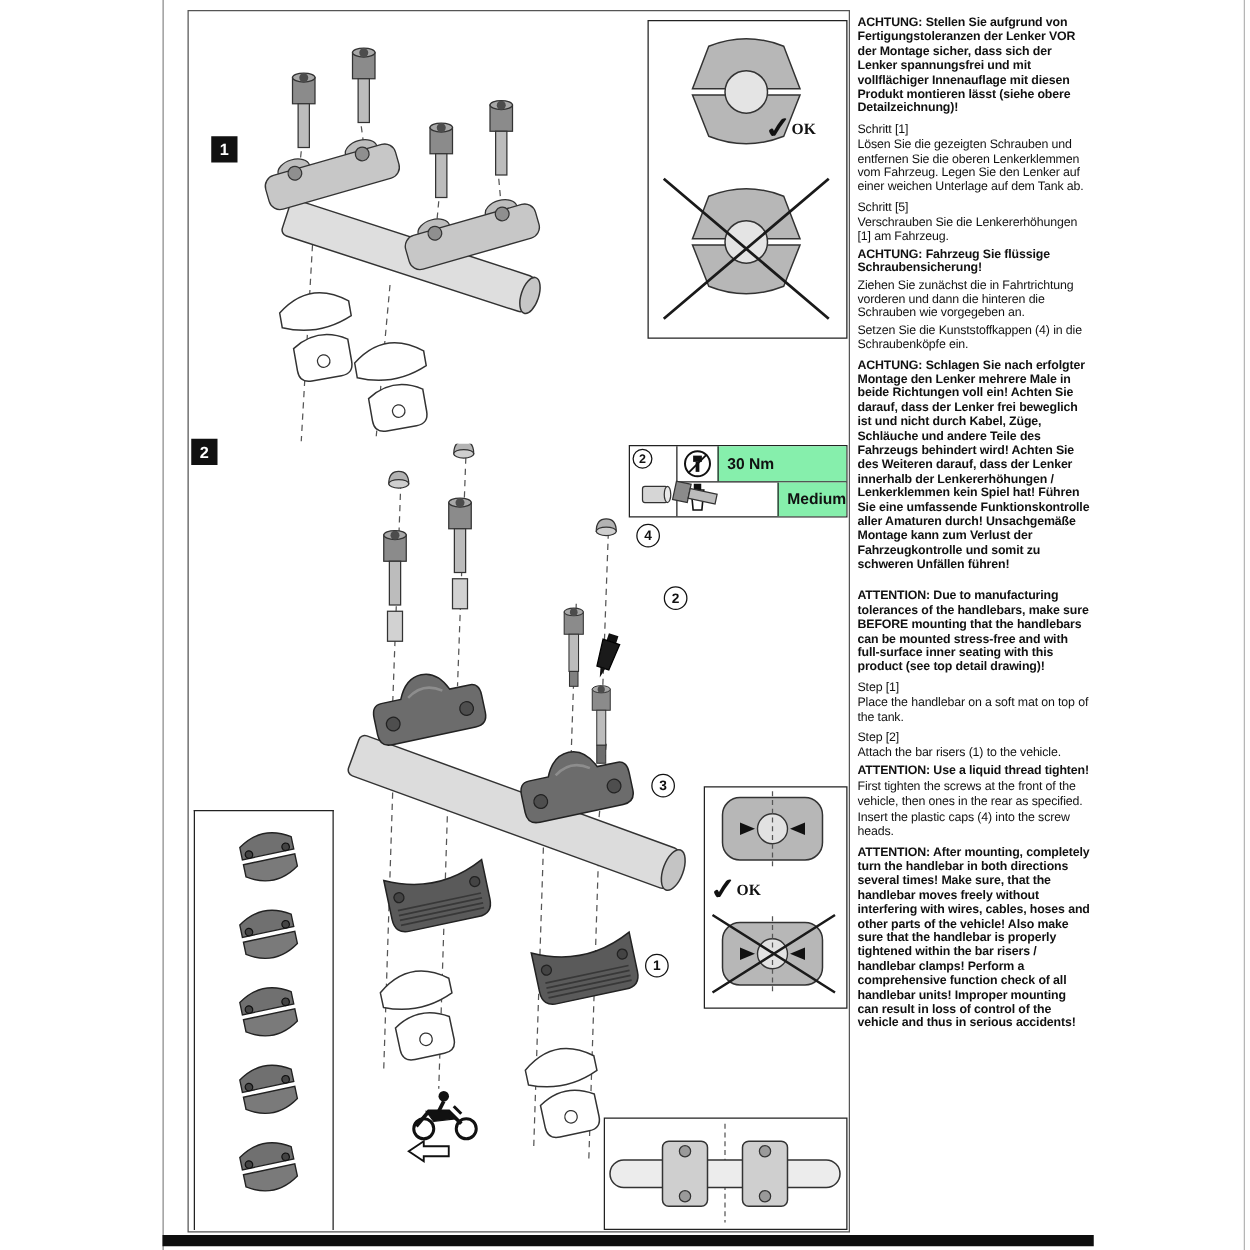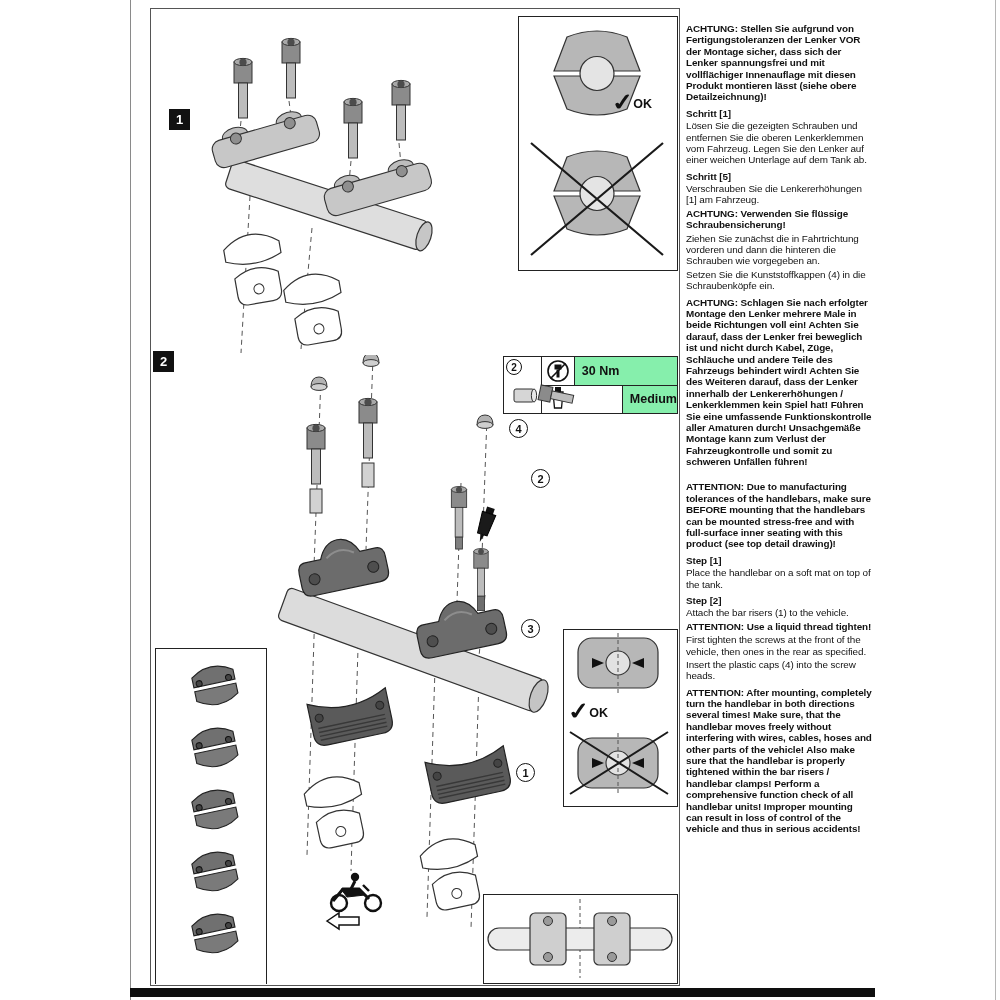--- a/index.html
+++ b/index.html
@@ -6,26 +6,26 @@
   html,body { width:1000px; height:1000px; background:#fff; font-family:"Liberation Sans", sans-serif; position:relative; overflow:hidden; color:#111; }
   .rule-v { position:absolute; top:0; width:1px; height:1000px; background:#8a8a8a; }
   .bottom-bar { position:absolute; left:130px; top:988px; width:745px; height:9px; background:#0e0e0e; }
   .frame { position:absolute; left:150px; top:8px; width:530px; height:978px; border:1.4px solid #555; background:#fff; }
   .box { position:absolute; border:1.4px solid #222; background:#fff; }
   .badge { position:absolute; width:21px; height:21px; background:#111; color:#fff; font-weight:bold; font-size:13px; display:flex; align-items:center; justify-content:center; z-index:5; }
   .callout { position:absolute; width:19px; height:19px; border:1.7px solid #111; border-radius:50%; background:#fff; color:#111; font-weight:bold; font-size:11px; display:flex; align-items:center; justify-content:center; z-index:5; }
   .abs { position:absolute; }
   .ok-row { position:absolute; display:flex; align-items:flex-end; gap:1px; z-index:6; }
   .ok-check { font-size:23px; font-weight:bold; line-height:0.8; transform:rotate(-6deg) scaleX(1.15); }
-  .ok-text { font-size:12.5px; font-weight:bold; }
+  .ok-text { font-size:12.5px; font-weight:bold;font-family:Liberation Serif, serif; }
   
-  .txtcol { position:absolute; left:686px; top:23px; width:186px; height:974px; overflow:hidden; }
+  .txtcol { position:absolute; left:686px; top:13px; width:186px; height:974px; overflow:hidden; }
   .txtcol p { font-size:9.9px; line-height:1.15; letter-spacing:-0.1px; margin:0 0 5px 0; }
   .txtcol p.b { font-weight:bold; }
-  .txtcol p.h { font-weight:bold; margin-bottom:1px; }
+  .txtcol p.h { font-weight:normal; margin-bottom:1px; }
   .txtcol p.t0 { margin-bottom:2px; }
   .langgap { height:9px; }
   
   .torque-box { display:flex; }
   .tleft { width:82px; position:relative; }
   .tright { flex:1; display:flex; flex-direction:column; border-left:1.4px solid #222; }
   .trow { flex:1; display:flex; align-items:stretch; }
   .trow + .trow { border-top:1.4px solid #222;gap:48px; }
   .ticon { width:32px; display:flex; align-items:center; justify-content:center; }
   .tlabel { flex:1; background:#86efac; border-left:1.4px solid #222; font-weight:bold; font-size:12.5px; display:flex; align-items:center; padding-left:7px; }
@@ -331,21 +331,21 @@
   </svg>
 
 </div>
 
 <div class="txtcol">
   <p class="b">ACHTUNG: Stellen Sie aufgrund von Fertigungstoleranzen der Lenker VOR der Montage sicher, dass sich der Lenker spannungsfrei und mit vollflächiger Innenauflage mit diesen Produkt montieren lässt (siehe obere Detailzeichnung)!</p>
   <p class="h">Schritt [1]</p>
   <p>Lösen Sie die gezeigten Schrauben und entfernen Sie die oberen Lenkerklemmen vom Fahrzeug. Legen Sie den Lenker auf einer weichen Unterlage auf dem Tank ab.</p>
   <p class="h">Schritt [5]</p>
   <p class="t0">Verschrauben Sie die Lenkererhöhungen [1] am Fahrzeug.</p>
-  <p class="b t0">ACHTUNG: Verwenden Sie flüssige Schraubensicherung!</p>
+  <p class="b t0">ACHTUNG: Fahrzeug Sie flüssige Schraubensicherung!</p>
   <p class="t0">Ziehen Sie zunächst die in Fahrtrichtung vorderen und dann die hinteren die Schrauben wie vorgegeben an.</p>
   <p>Setzen Sie die Kunststoffkappen (4) in die Schraubenköpfe ein.</p>
   <p class="b">ACHTUNG: Schlagen Sie nach erfolgter Montage den Lenker mehrere Male in beide Richtungen voll ein! Achten Sie darauf, dass der Lenker frei beweglich ist und nicht durch Kabel, Züge, Schläuche und andere Teile des Fahrzeugs behindert wird! Achten Sie des Weiteren darauf, dass der Lenker innerhalb der Lenkererhöhungen / Lenkerklemmen kein Spiel hat! Führen Sie eine umfassende Funktionskontrolle aller Amaturen durch! Unsachgemäße Montage kann zum Verlust der Fahrzeugkontrolle und somit zu schweren Unfällen führen!</p>
   <div class="langgap"></div>
   <p class="b">ATTENTION: Due to manufacturing tolerances of the handlebars, make sure BEFORE mounting that the handlebars can be mounted stress-free and with full-surface inner seating with this product (see top detail drawing)!</p>
   <p class="h">Step [1]</p>
   <p>Place the handlebar on a soft mat on top of the tank.</p>
   <p class="h">Step [2]</p>
   <p class="t0">Attach the bar risers (1) to the vehicle.</p>
   <p class="b t0">ATTENTION: Use a liquid thread tighten!</p>

